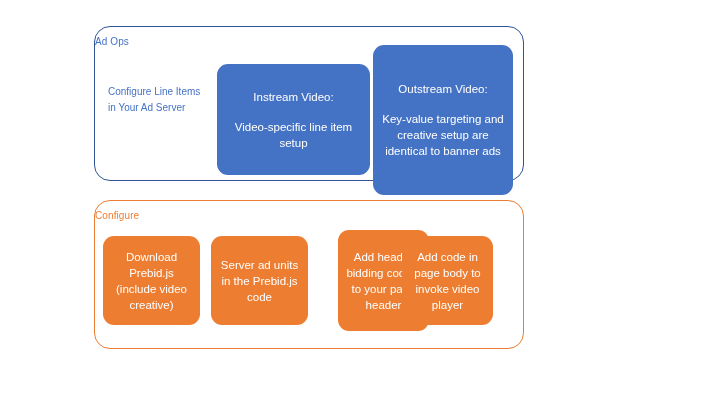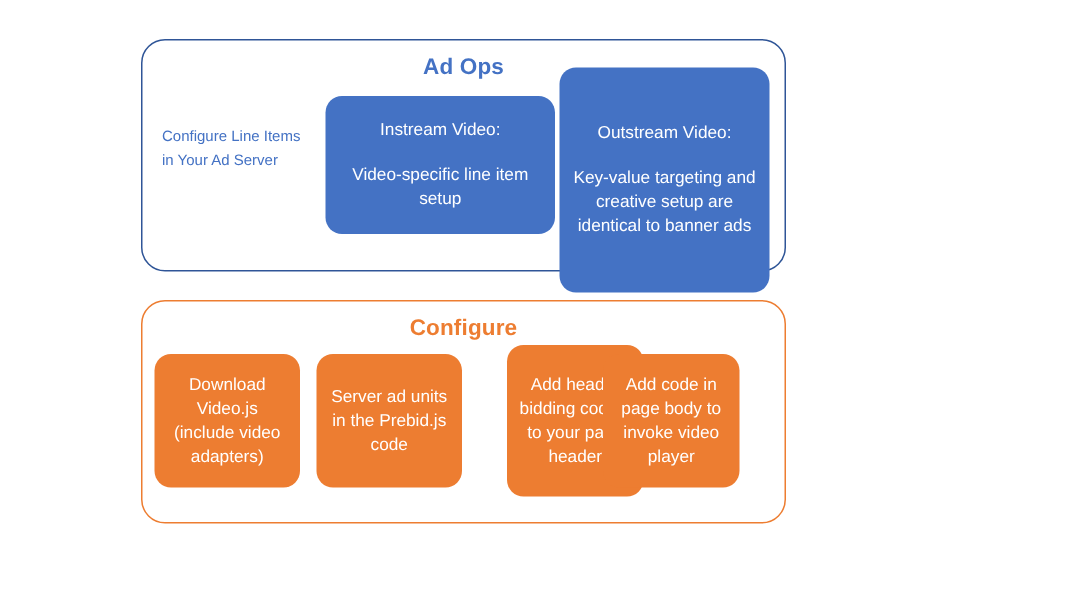--- a/index.html
+++ b/index.html
@@ -43,23 +43,22 @@
     top: 200px;
     width: 430px;
     height: 149px;
     border: 1.4px solid #ED7D31;
   }
 
   .group-title {
     position: absolute;
     left: 0;
     width: 100%;
-    text-align: center;
-    font-weight: bold;
-    font-size: 15px;
+    font-weight: normal;
+    font-size: 10px;
     letter-spacing: 0.1px;
   }
   .group-adops .group-title {
     top: 9px;
     color: #4472C4;
   }
   .group-dev .group-title {
     top: 9px;
     color: #ED7D31;
   }
@@ -92,21 +91,21 @@
     justify-content: center;
     text-align: center;
     color: #ffffff;
     font-size: 11.5px;
     line-height: 16px;
     padding: 4px 7px;
   }
   .node-blue { background: #4472C4; }
   .node-orange { background: #ED7D31; }
 
-  .node-instream  { left: 217px; top: 64px;  width: 153px; height: 92px; justify-content: flex-end; }
+  .node-instream  { left: 217px; top: 64px;  width: 153px; height: 111px; justify-content: flex-end; }
   .node-outstream { left: 373px; top: 45px;  width: 140px; height: 150px; }
 
   .node-dev1 { left: 103px; top: 236px; width: 97px;  height: 89px; }
   .node-dev2 { left: 211px; top: 236px; width: 97px;  height: 89px; }
   .node-dev3 { left: 318px; top: 230px; width: 91px;  height: 101px; margin-left: 20px; }
   .node-dev4 { left: 402px; top: 236px; width: 91px;  height: 89px; }
 
   .node-text { display: block; }
   .node-text .spacer { display: block; height: 14px; }
 </style>
@@ -137,21 +136,21 @@
       <span class="spacer"></span>
       <span>Key-value targeting and creative setup are identical to banner ads</span>
     </span>
   </div>
 
   <div class="group group-dev">
     <div class="group-title">Configure</div>
   </div>
 
   <div class="node node-orange node-dev1">
-    <span>Download Video.js (include video adapters)</span>
+    <span>Download Prebid.js (include video creative)</span>
   </div>
 
   <div class="node node-orange node-dev2">
     <span>Server ad units in the Prebid.js code</span>
   </div>
 
   <div class="node node-orange node-dev3">
     <span>Add header bidding coding to your page header</span>
   </div>
 

